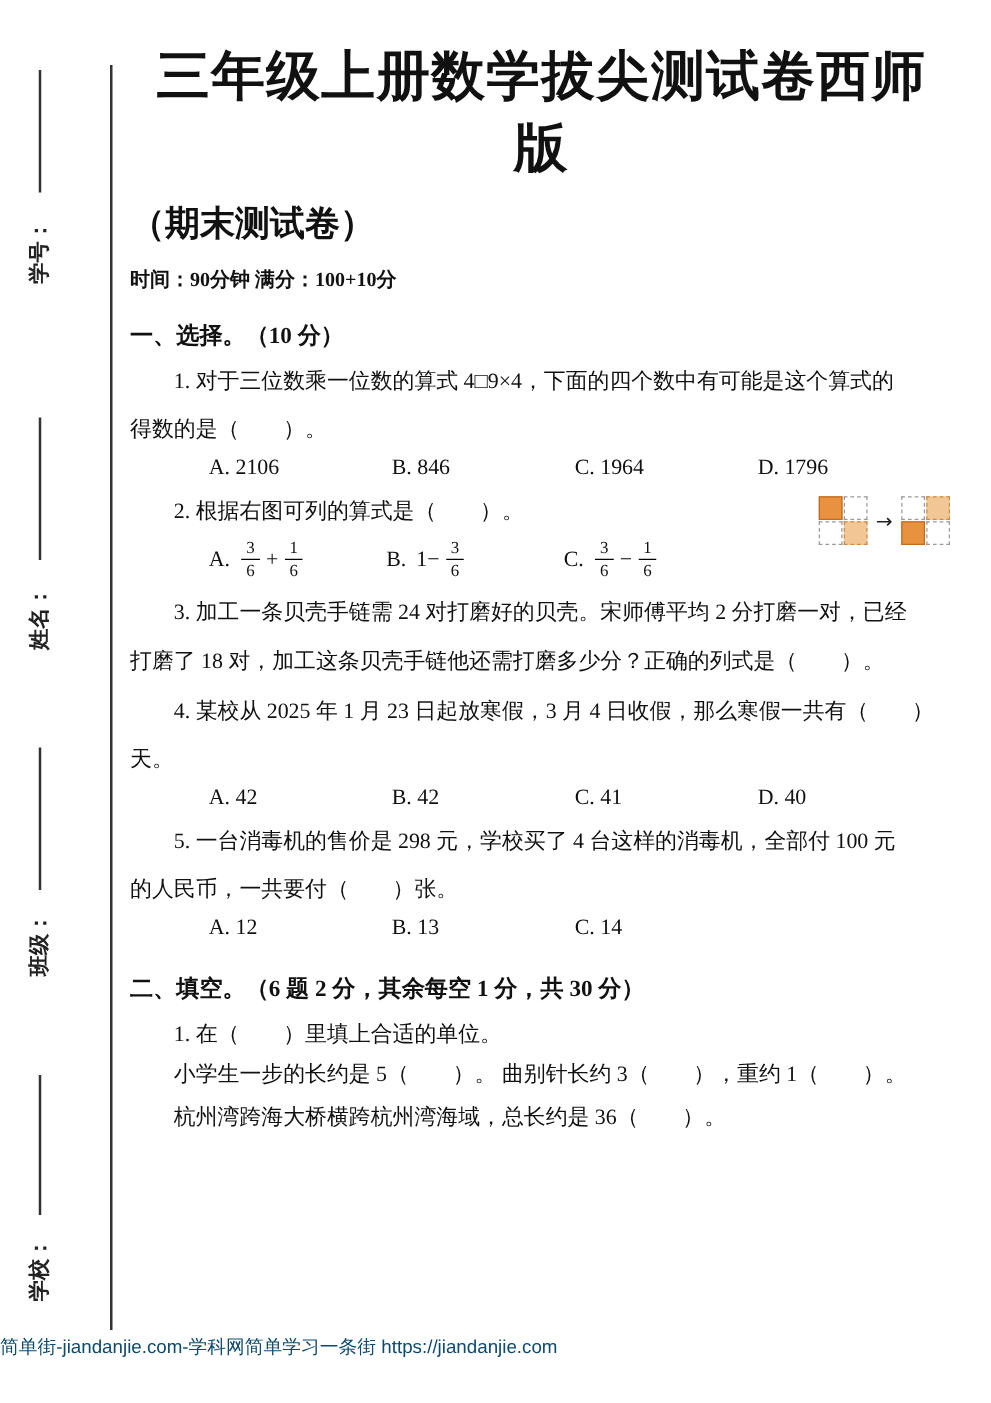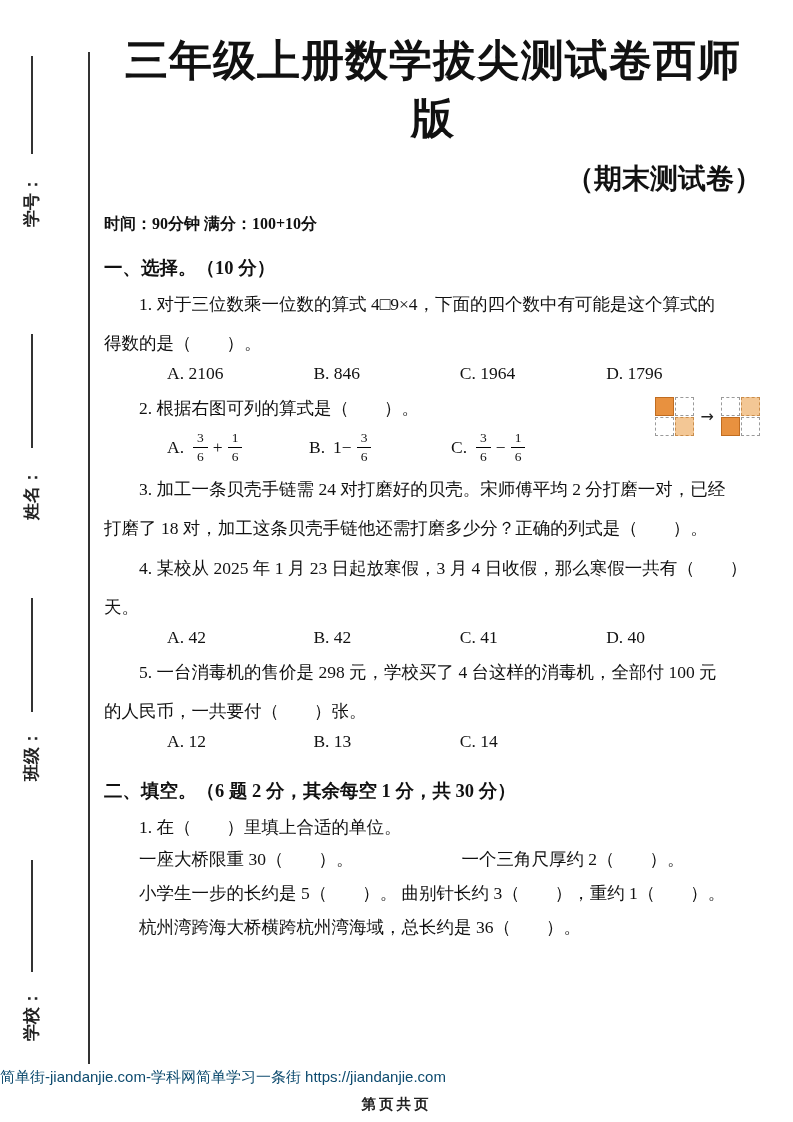--- a/index.html
+++ b/index.html
@@ -11,21 +11,21 @@
   
   .side-border{position:absolute;left:88px;top:52px;width:1.5px;height:1012px;background:#333;}
   .vline{position:absolute;left:31px;width:1.5px;background:#333;}
   .vlabel{position:absolute;left:8px;width:46px;height:78px;display:flex;align-items:center;justify-content:center;}
   .vlabel span{white-space:nowrap;transform:rotate(-90deg);font-size:17px;font-weight:700;
     font-family:"Liberation Sans","DejaVu Sans",sans-serif;color:#222;}
   
   .content{position:absolute;left:104px;top:0;width:658px;}
   .title{margin-top:32px;text-align:center;font-size:43px;font-weight:700;letter-spacing:1px;
     font-family:"Liberation Sans","DejaVu Sans",sans-serif;}
-  .subtitle{margin-top:12px;text-align:right;font-size:28px;font-weight:700;
+  .subtitle{margin-top:12px;text-align:left;font-size:28px;font-weight:700;
     font-family:"Liberation Sans","DejaVu Sans",sans-serif;}
   .time{margin-top:16px;text-align:left;font-size:16px;font-weight:700;}
   table.score{width:100%;border-collapse:collapse;margin-top:6px;}
   table.score td{border:1.6px solid #000;height:36px;text-align:center;font-size:17px;font-weight:700;}
   .sec-heading{margin-top:20px;font-size:18.5px;font-weight:700;}
   p.q{font-size:17.5px;line-height:1.72;margin-top:9px;}
   .ind1{text-indent:2em;}
   .opts{padding-left:3.6em;margin-top:5px;font-size:17.5px;}
   .opt{display:inline-block;min-width:142px;}
   .opt.wide{min-width:152px;}
@@ -168,29 +168,24 @@
     <div class="opts">
       <span class="opt">A. 12</span>
       <span class="opt">B. 13</span>
       <span class="opt">C. 14</span>
     </div>
 
     <div class="sec-heading" style="margin-top:26px;">二、填空。（6 题 2 分，其余每空 1 分，共 30 分）</div>
 
     <p class="q ind1">1. 在（　　）里填上合适的单位。</p>
     <div class="fill-row">
-      <span class="colA" style="min-width:318px;">一座大桥限重 30（　　）。</span>
-      <span>一个三角尺厚约 2（　　）。</span>
-    </div>
-    <div class="fill-row">
       <span class="colA" style="min-width:258px;">小学生一步的长约是 5（　　）。</span>
       <span>曲别针长约 3（　　），重约 1（　　）。</span>
     </div>
     <div class="fill-row">
       <span>杭州湾跨海大桥横跨杭州湾海域，总长约是 36（　　）。</span>
     </div>
 
   </div>
 
   <div class="footer-site">简单街-jiandanjie.com-学科网简单学习一条街 https://jiandanjie.com</div>
-  <div class="footer-page">第页共页</div>
 
 </div>
 
 </body></html>

